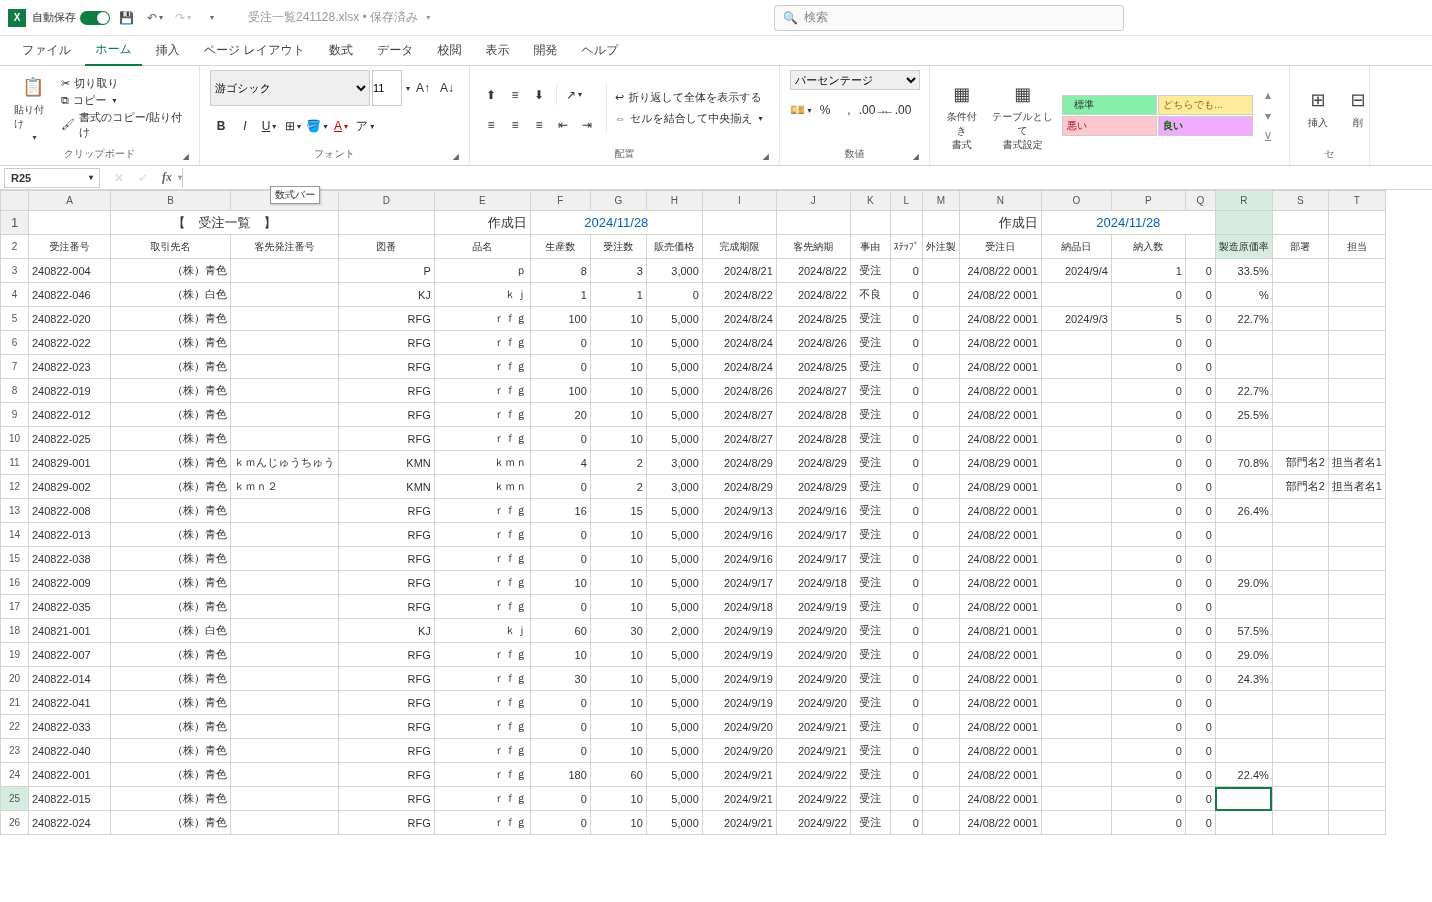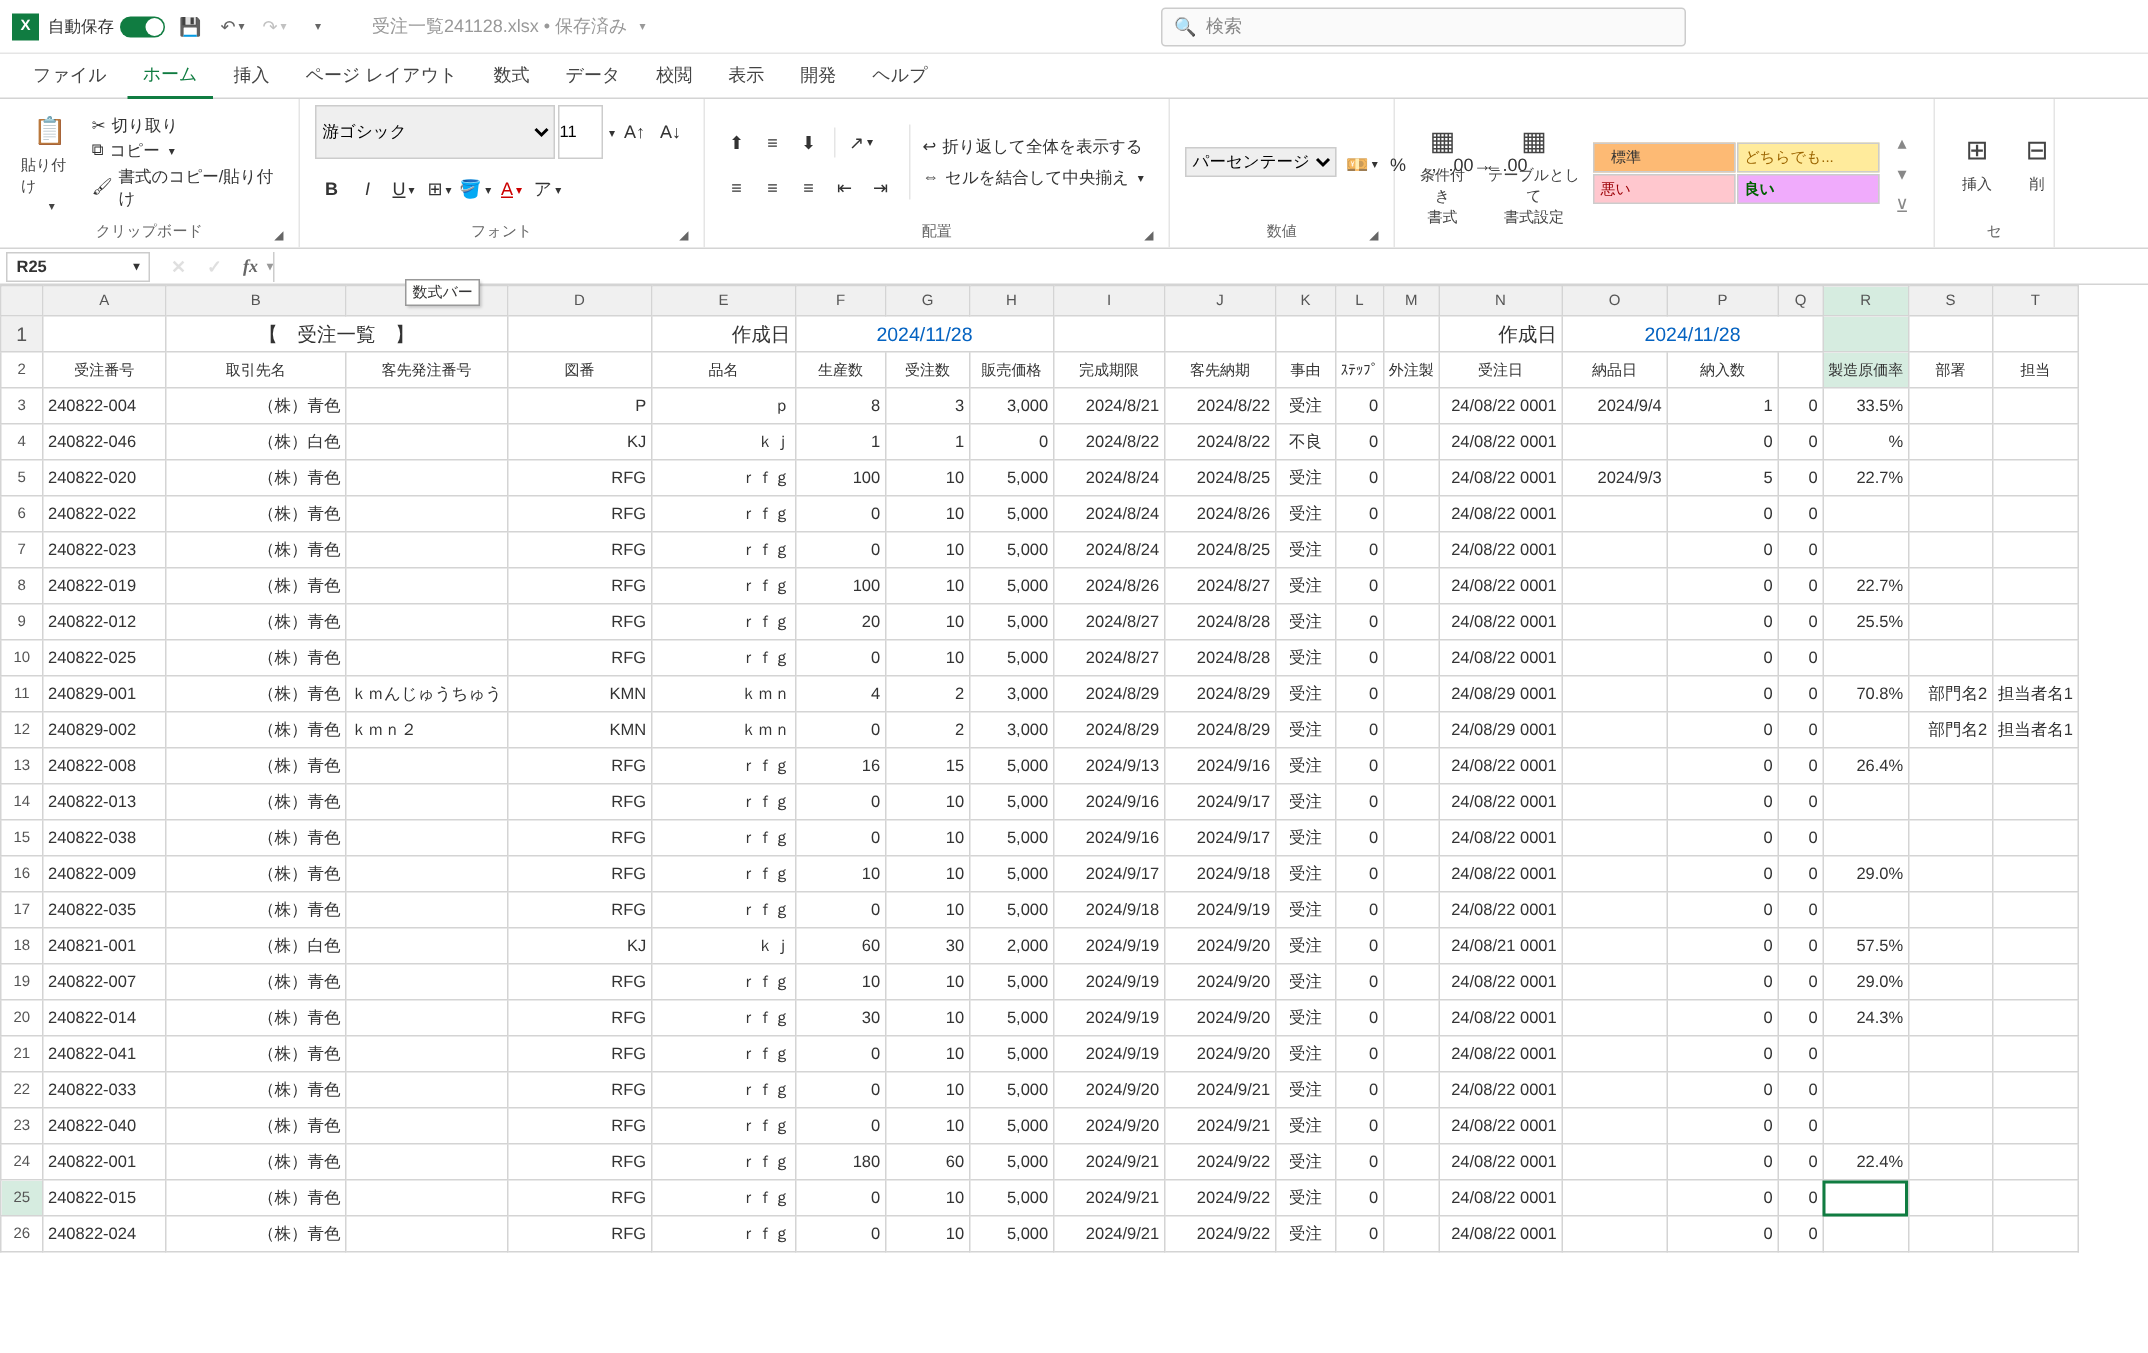--- a/index.html
+++ b/index.html
@@ -26,21 +26,21 @@
 .cliplist div{display:flex;align-items:center;gap:4px;cursor:pointer;}
 .font-sel{display:flex;gap:2px;align-items:center;}
 .font-sel select,.font-sel input{height:36px;font-size:11px;border:1px solid #ccc;}
 .fname{width:160px;}
 .fsize{width:30px;}
 .ic-row{display:flex;gap:2px;margin-top:4px;}
 .ic-btn{width:22px;height:20px;display:flex;align-items:center;justify-content:center;border:1px solid transparent;cursor:pointer;font-size:12px;}
 .num-sel{width:130px;height:20px;border:1px solid #ccc;font-size:11px;}
 .styles-box{display:flex;flex-direction:column;gap:1px;}
 .style-pill{width:95px;height:20px;border:1px solid #ccc;font-size:10px;display:flex;align-items:center;padding:0 4px;}
-.p-std{background:#fdba74;padding-left:11px;}
+.p-std{background:#86efac;padding-left:11px;}
 .p-opt{background:#ffeb9c;color:#9c6500;}
 .p-bad{background:#ffc7ce;color:#9c0006;}
 .p-good{background:#f0abfc;color:#006100;font-weight:bold;}
 .namebox-row{height:24px;border-bottom:1px solid #d4d4d4;display:flex;align-items:center;background:#fff;font-weight:bold;}
 .namebox{width:96px;height:20px;border:1px solid #ccc;margin:0 4px;display:flex;align-items:center;padding:0 6px;font-size:11px;justify-content:space-between;}
 .fx-btns{display:flex;gap:2px;padding:0 4px;color:#999;}
 .fx-lbl{font-style:italic;font-family:"Times New Roman",serif;margin:0 4px;color:#666;}
 .fbar{flex:1;height:20px;border-left:1px solid #ccc;padding:0 6px;}
 .fbar-tip{position:absolute;left:270px;top:186px;background:#fffffe;border:1px solid #999;padding:1px 4px;font-size:10px;box-shadow:1px 1px 2px rgba(0,0,0,.2);z-index:5;}
 .grid-wrap{position:relative;}
@@ -182,21 +182,21 @@
             <span>⇔</span>
             <span>セルを結合して中央揃え</span>
             <span class="caret">▾</span>
           </div>
       </div>
     </div>
     <div class="rgroup-label"><span>配置</span><span class="dl">◢</span></div>
   </div>
 
   <div class="rgroup" style="width:150px">
-    <div class="rgroup-body" style="flex-direction:row;align-items:center;gap:6px">
+    <div class="rgroup-body" style="flex-direction:column;align-items:flex-start;gap:6px">
       <select class="num-sel"><option>パーセンテージ</option></select>
       <div class="ic-row">
         <span class="ic-btn">💴<span class="caret">▾</span></span>
         <span class="ic-btn">%</span>
         <span class="ic-btn">,</span>
         <span class="ic-btn">.00→</span>
         <span class="ic-btn">←.00</span>
       </div>
     </div>
     <div class="rgroup-label"><span>数値</span><span class="dl">◢</span></div>

